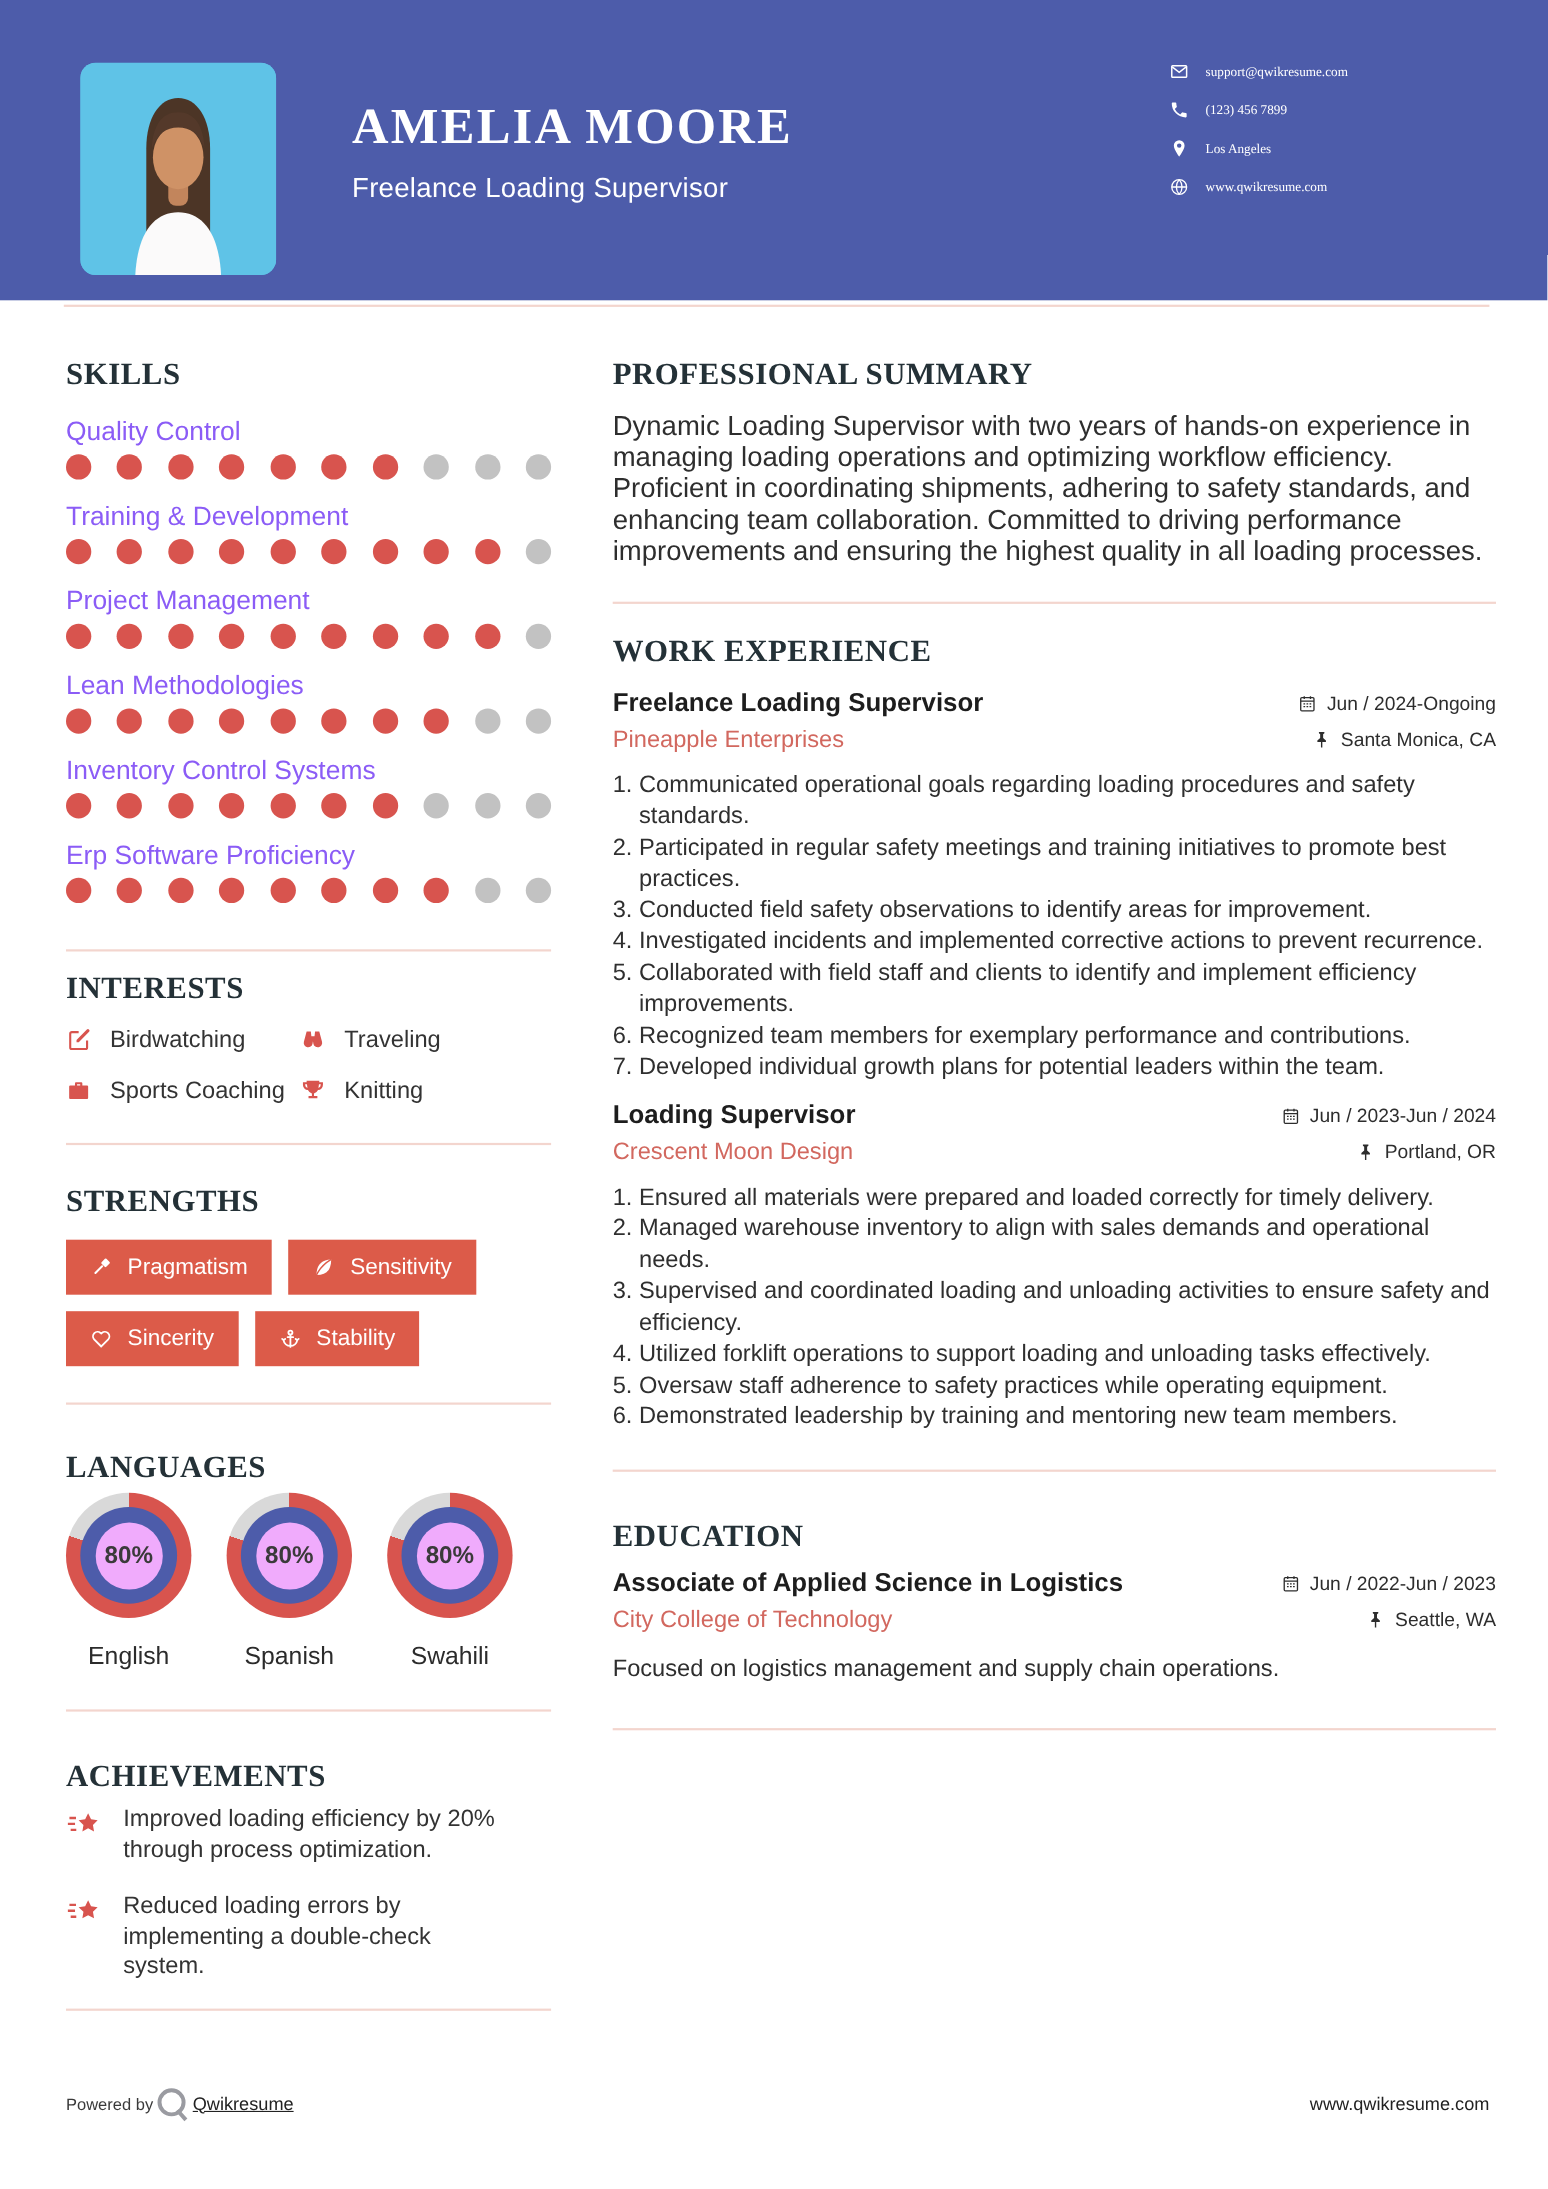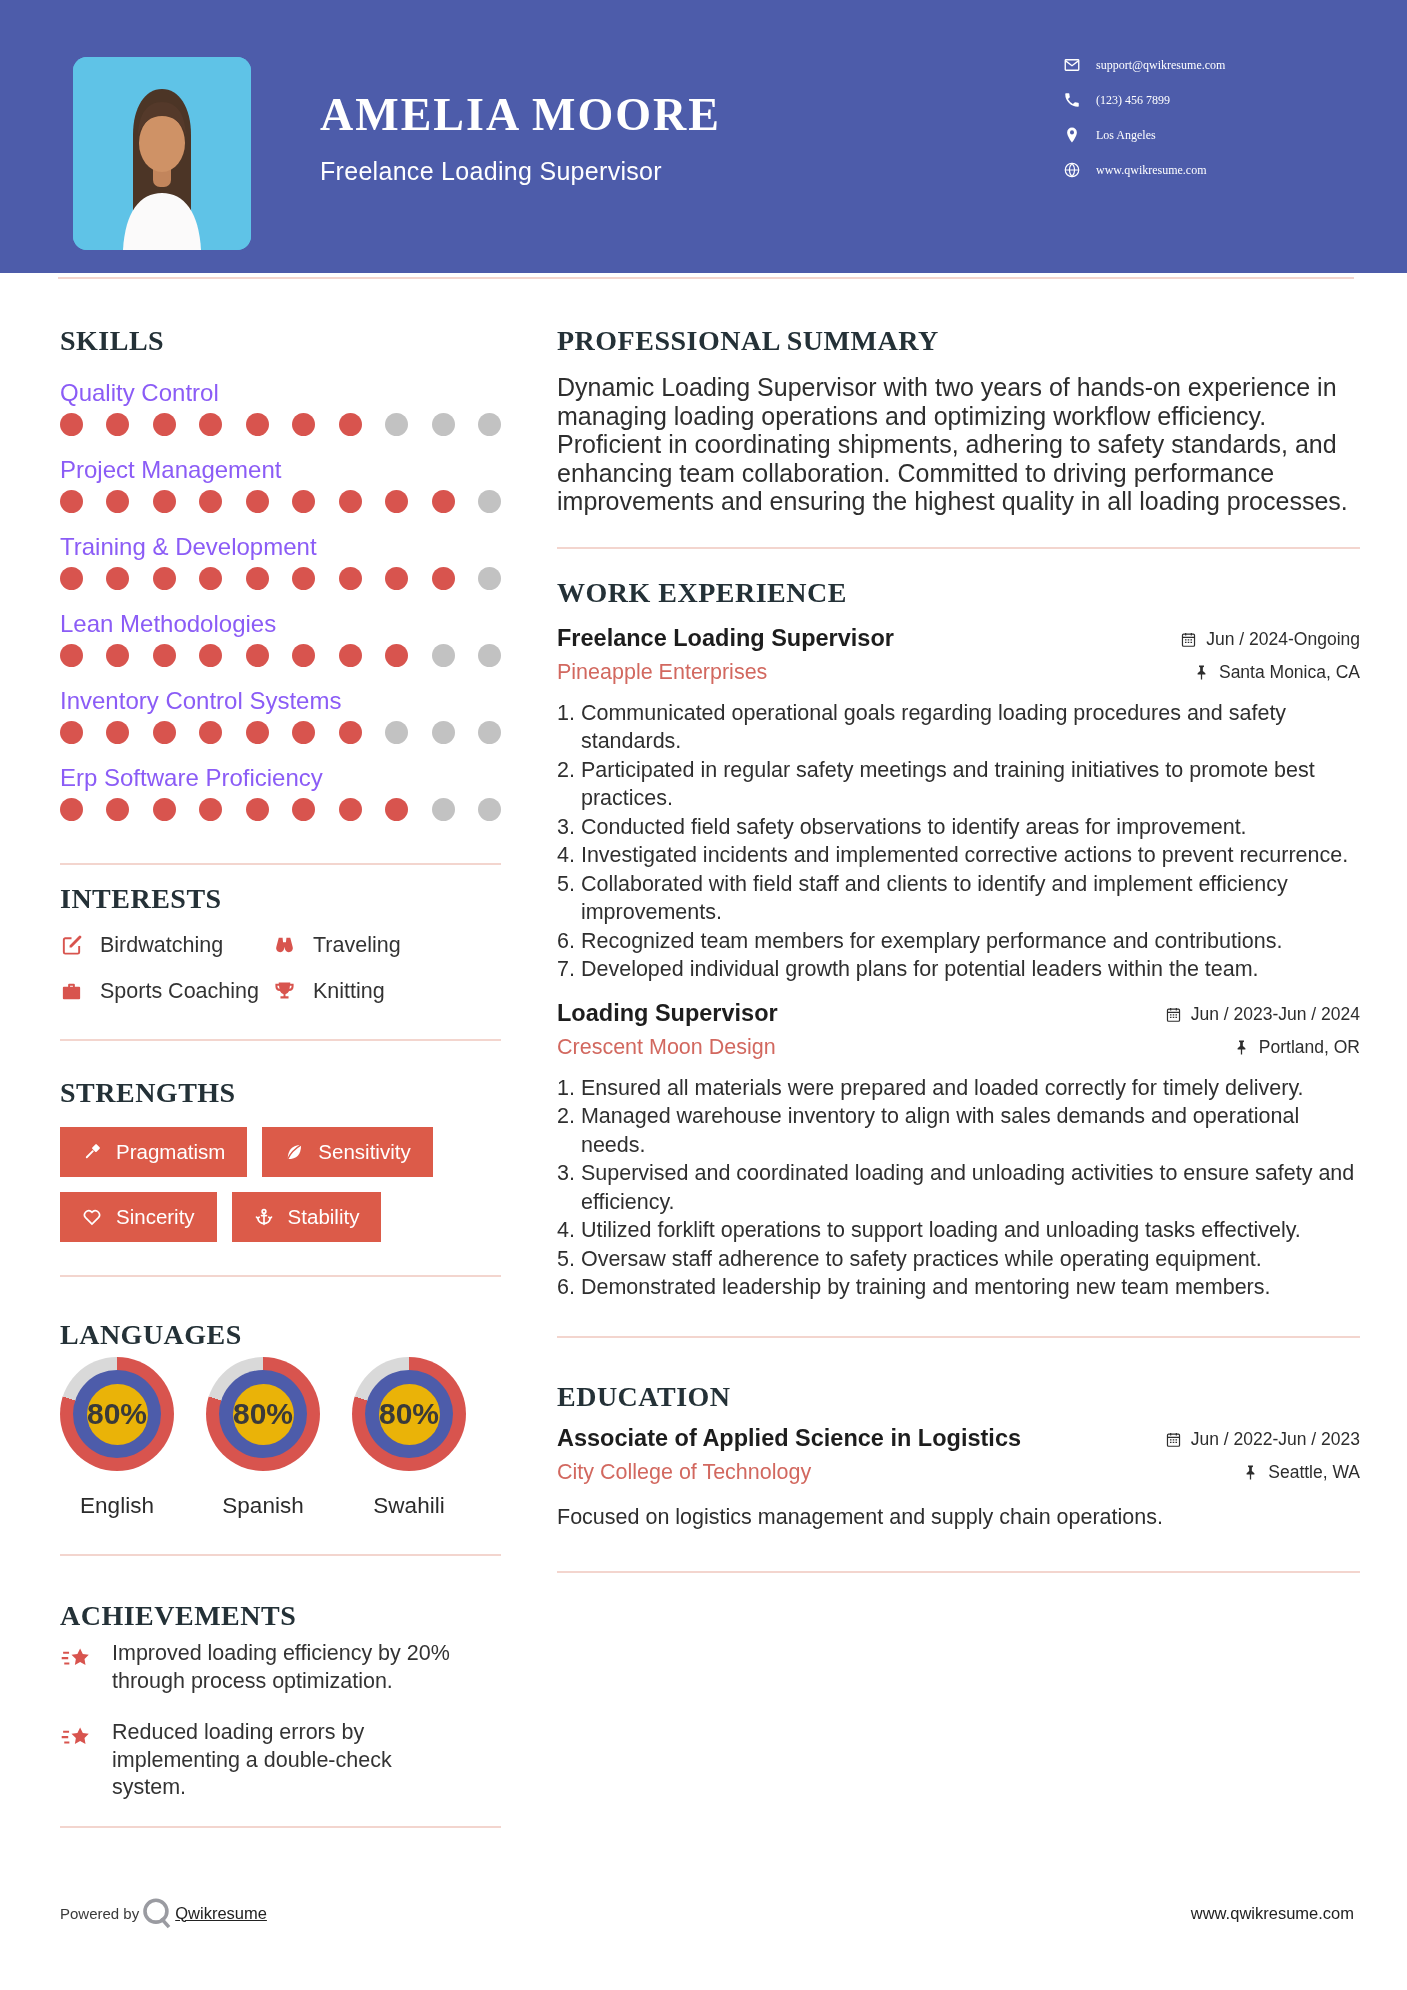--- a/index.html
+++ b/index.html
@@ -49,22 +49,22 @@
            background:var(--badge-red,#dc5b49); color:#fff; font-size:20.5px; margin:0 15px 15px 0; }
   .bicon { width:20px; height:20px; flex:0 0 20px; color:#fff; }
   .d3 { margin:18px 0 0; }
 
   
   .h-languages { margin:42px 0 0; }
   .langs { display:flex; gap:32px; margin-top:6px; }
   .lang { width:114px; display:flex; flex-direction:column; align-items:center; }
   .donut { width:114px; height:114px; border-radius:50%; display:flex; align-items:center; justify-content:center; }
   .donut-mid { width:88px; height:88px; border-radius:50%; background:var(--header-bg,#4d5caa); display:flex; align-items:center; justify-content:center; }
-  .donut-center { width:61px; height:61px; border-radius:50%; background:#eab308; display:flex; align-items:center; justify-content:center;
-                  font-size:30px; font-weight:700; color:#3a3a3a; }
+  .donut-center { width:61px; height:61px; border-radius:50%; background:#f0abfc; display:flex; align-items:center; justify-content:center;
+                  font-size:22px; font-weight:700; color:#3a3a3a; }
   .lang-label { margin-top:22px; font-size:22.5px; color:#2b2b2b; }
   .d4 { margin:35px 0 0; }
 
   
   .h-achievements { margin:44px 0 8px; }
   .ach-item { display:flex; gap:18px; margin-bottom:24px; }
   .ach-icon { width:34px; height:34px; flex:0 0 34px; margin-top:2px; color:var(--accent-red,#d8544e); }
   .ach-text { font-size:21.5px; line-height:27.5px; color:#333; max-width:345px; }
   .d5 { margin:20px 0 0; }
 
@@ -170,36 +170,36 @@
             <span class="dot on"></span>
             <span class="dot on"></span>
             <span class="dot on"></span>
             <span class="dot on"></span>
             <span class="dot"></span>
             <span class="dot"></span>
             <span class="dot"></span>
           </div>
         </div>
         <div class="skill">
+          <div class="skill-label">Training &amp; Development</div>
+          <div class="dots">
+            <span class="dot on"></span>
+            <span class="dot on"></span>
+            <span class="dot on"></span>
+            <span class="dot on"></span>
+            <span class="dot on"></span>
+            <span class="dot on"></span>
+            <span class="dot on"></span>
+            <span class="dot on"></span>
+            <span class="dot on"></span>
+            <span class="dot"></span>
+          </div>
+        </div>
+        <div class="skill">
           <div class="skill-label">Project Management</div>
-          <div class="dots">
-            <span class="dot on"></span>
-            <span class="dot on"></span>
-            <span class="dot on"></span>
-            <span class="dot on"></span>
-            <span class="dot on"></span>
-            <span class="dot on"></span>
-            <span class="dot on"></span>
-            <span class="dot on"></span>
-            <span class="dot on"></span>
-            <span class="dot"></span>
-          </div>
-        </div>
-        <div class="skill">
-          <div class="skill-label">Training &amp; Development</div>
           <div class="dots">
             <span class="dot on"></span>
             <span class="dot on"></span>
             <span class="dot on"></span>
             <span class="dot on"></span>
             <span class="dot on"></span>
             <span class="dot on"></span>
             <span class="dot on"></span>
             <span class="dot on"></span>
             <span class="dot on"></span>

